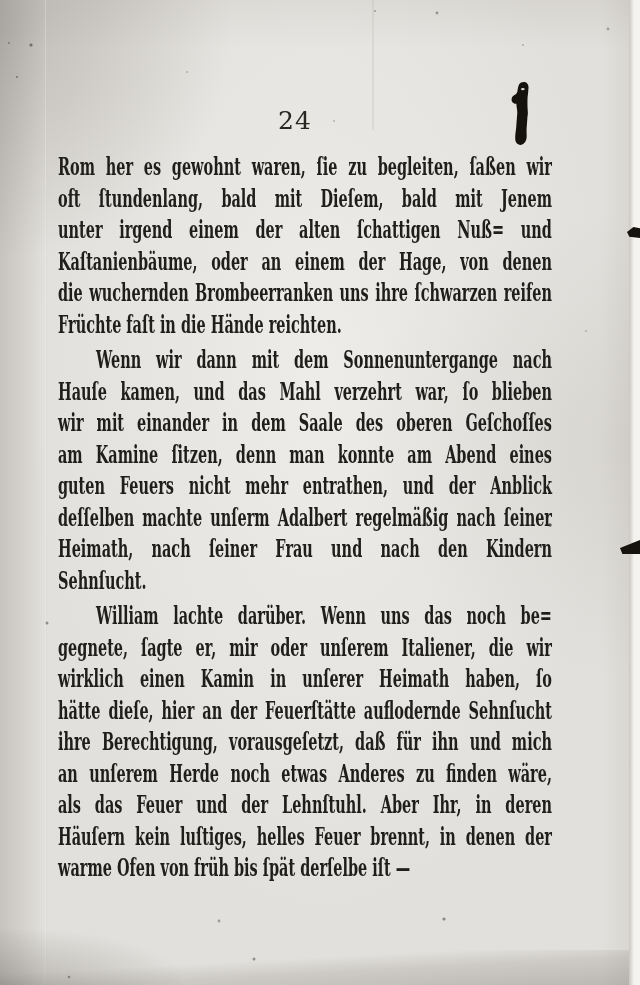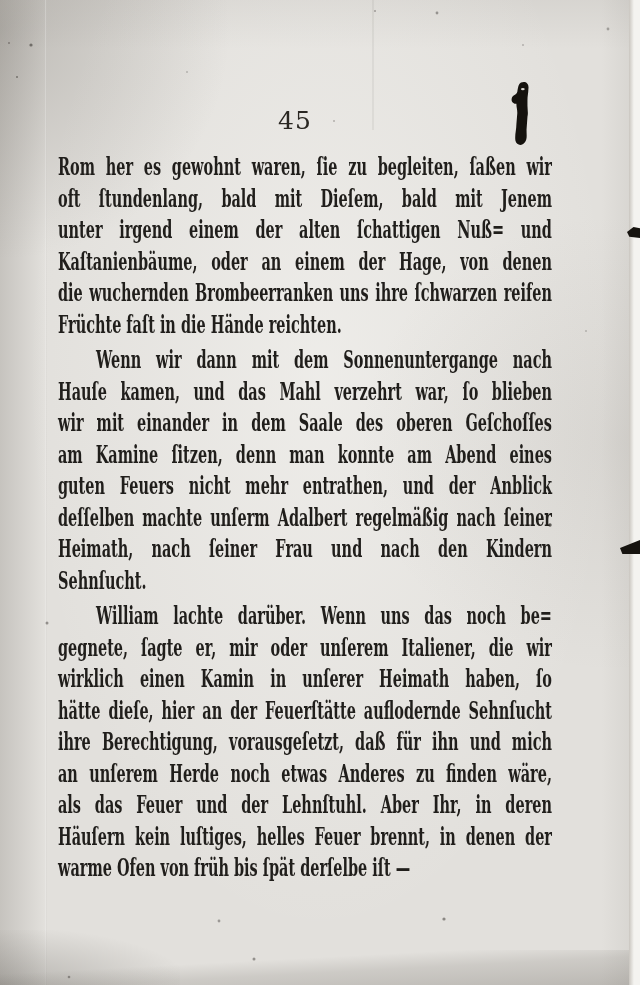--- a/index.html
+++ b/index.html
@@ -91,21 +91,21 @@
 </style>
 </head>
 <body>
 
 <div class="paper">
   <div class="crease"></div>
   <div class="crease2"></div>
   <div class="bottomband"></div>
   <div class="bottomcorner"></div>
 
-  <div class="pageno">45</div>
+  <div class="pageno">24</div>
 
   <div class="textblock">
       <div class="line">Rom her es gewohnt waren, ſie zu begleiten, ſaßen wir</div>
       <div class="line">oft ſtundenlang, bald mit Dieſem, bald mit Jenem</div>
       <div class="line">unter irgend einem der alten ſchattigen Nuß= und</div>
       <div class="line">Kaſtanienbäume, oder an einem der Hage, von denen</div>
       <div class="line">die wuchernden Brombeerranken uns ihre ſchwarzen reifen</div>
       <div class="line endline">Früchte faſt in die Hände reichten.</div>
       <div class="line indent">Wenn wir dann mit dem Sonnenuntergange nach</div>
       <div class="line">Hauſe kamen, und das Mahl verzehrt war, ſo blieben</div>

